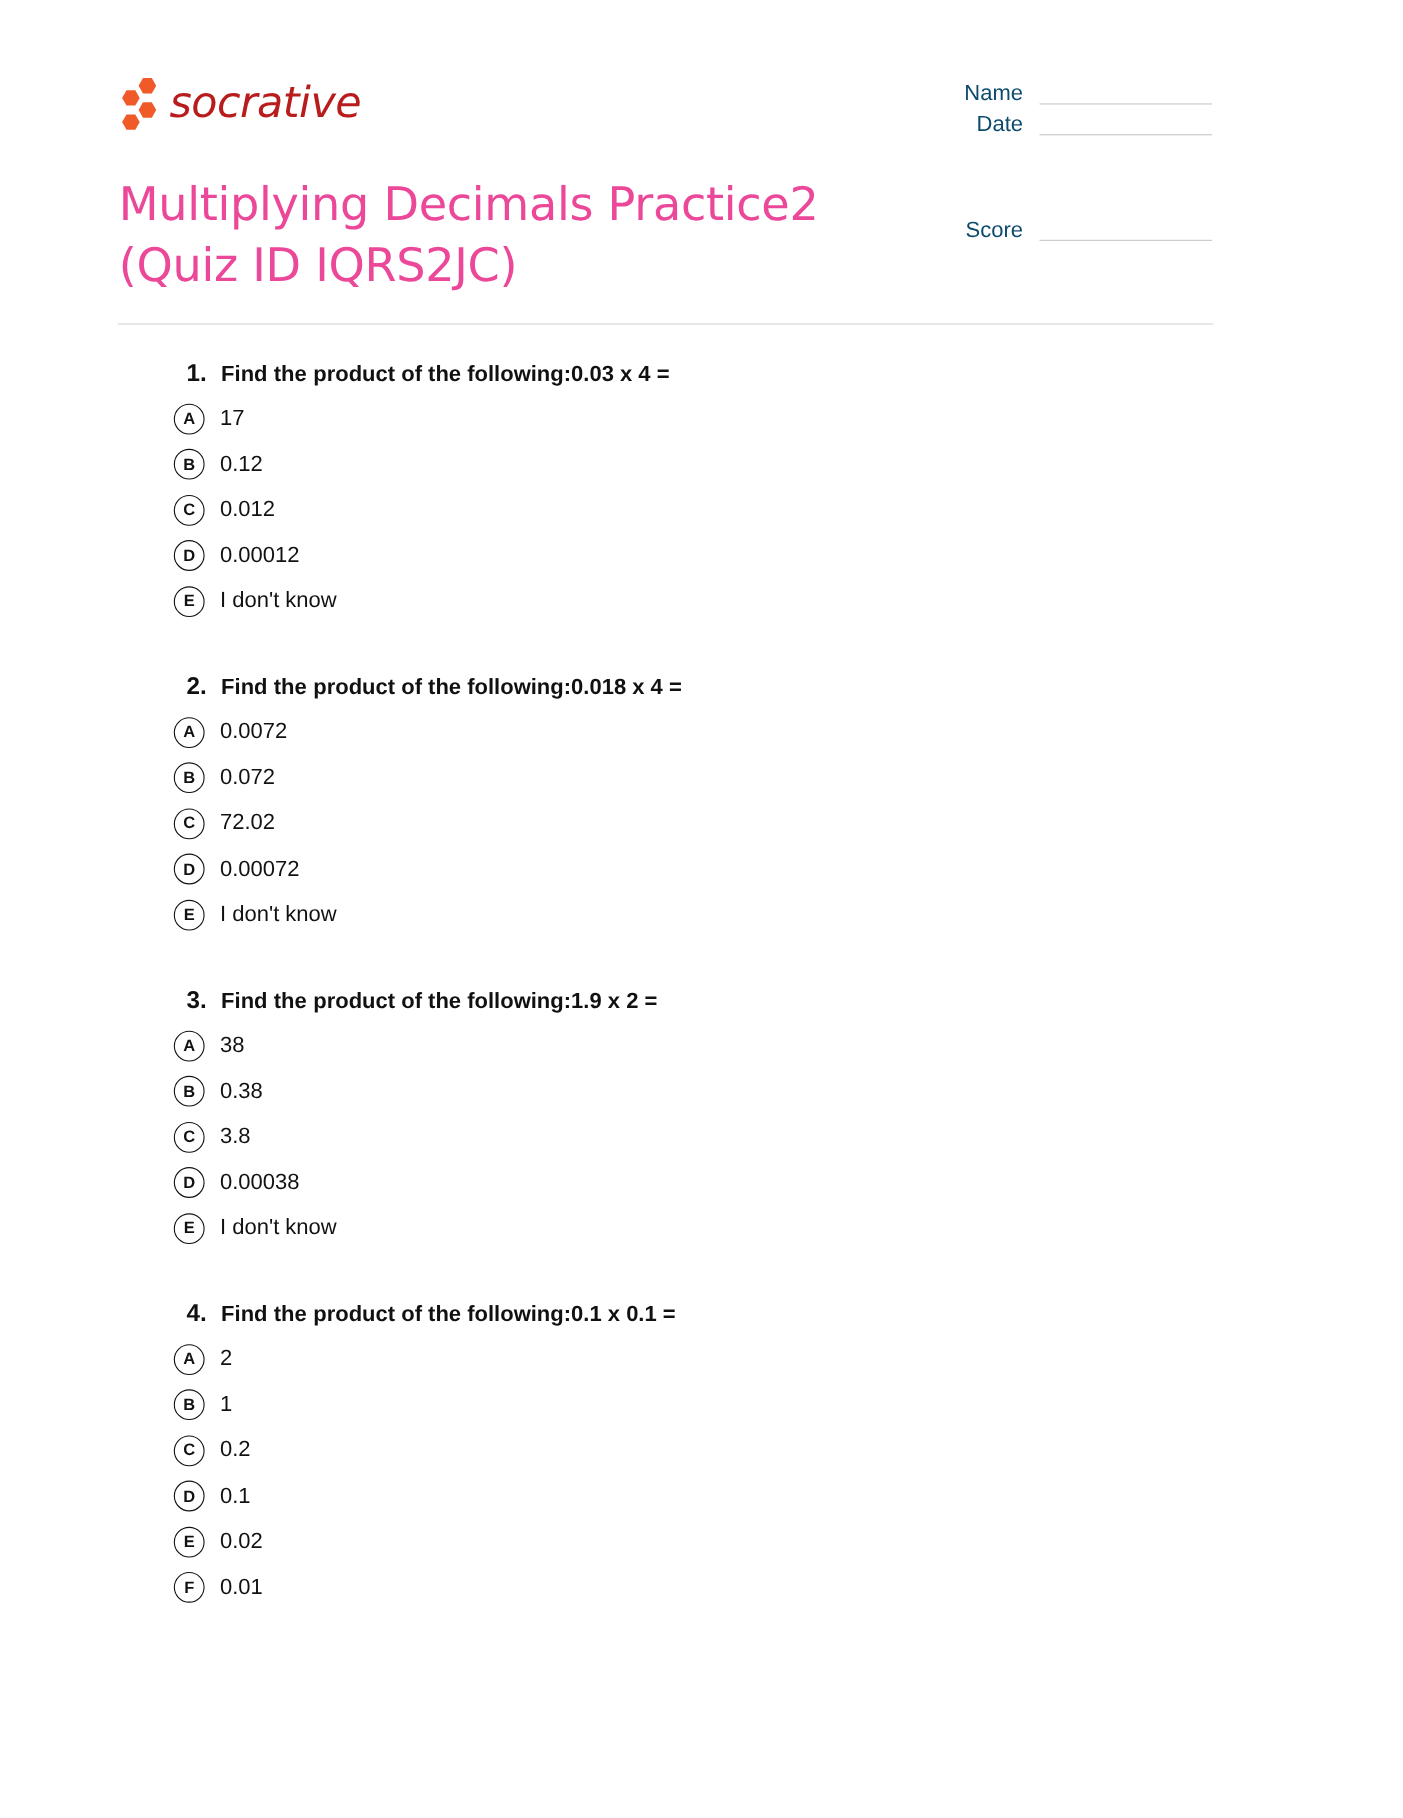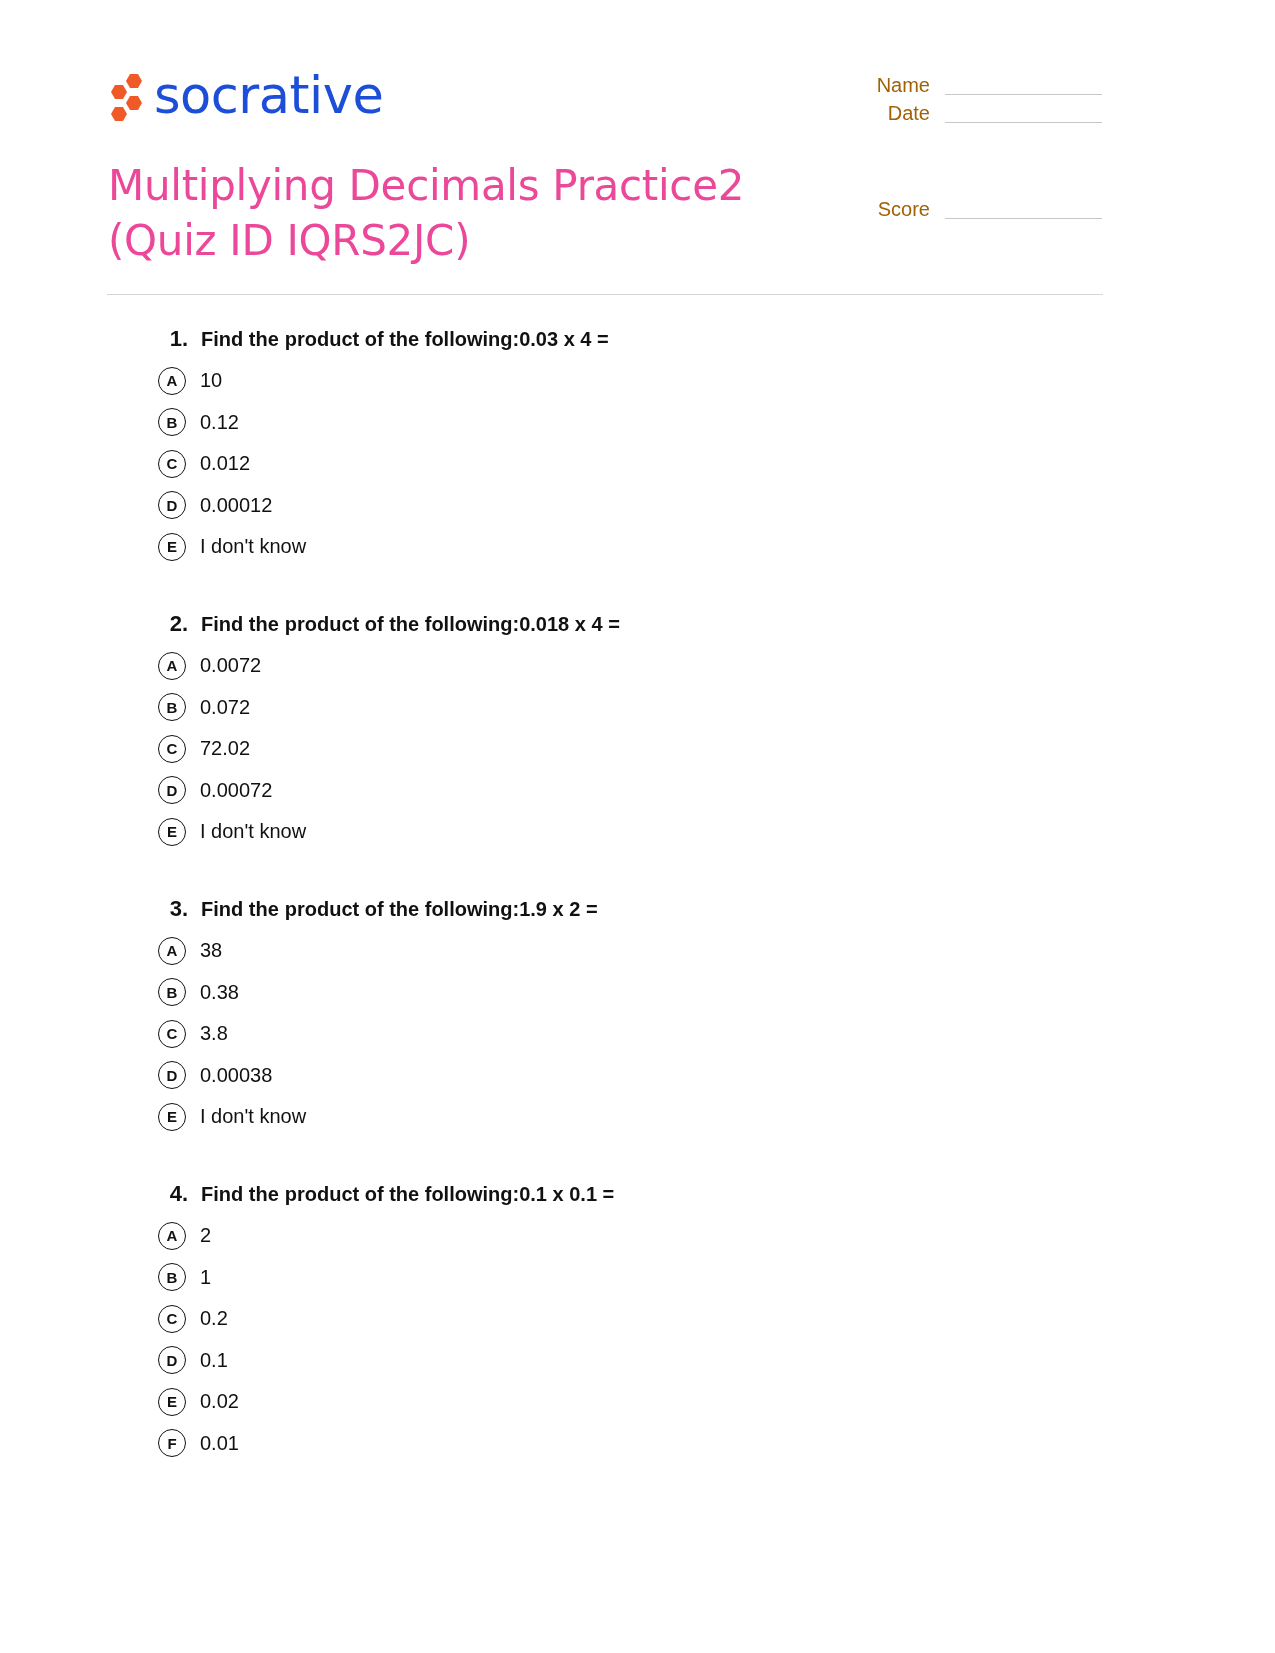--- a/index.html
+++ b/index.html
@@ -29,45 +29,46 @@
     align-items: center;
   }
   .logo-mark {
     width: 40px;
     height: 50px;
     position: relative;
   }
   .logo-mark svg { display: block; }
   .logo-text {
     font-family: "DejaVu Sans", sans-serif;
-    font-size: 51px;
+    font-size: 39px;
     font-weight: 500;
     letter-spacing: -0.5px;
-    color: #1d4ed8;
+    color: #b91c1c;
     margin-left: 7px;
     margin-top: -4px;
+    font-style: italic;
   }
   .meta-fields {
     position: absolute;
     left: 860px;
     top: 74px;
     width: 245px;
   }
   .meta-row {
     position: absolute;
     left: 0;
     width: 245px;
     height: 26px;
   }
   .meta-label {
     position: absolute;
     right: 175px;
     top: 0;
     font-size: 20px;
-    color: #a16207;
+    color: #0c4a6e;
     white-space: nowrap;
   }
   .meta-line {
     position: absolute;
     left: 85px;
     right: 3px;
     top: 20px;
     border-bottom: 1.5px solid #c8c8c8;
   }
   .title {
@@ -176,21 +177,21 @@
 
   <div class="question" style="top:326px;">
     <div class="q-stem">
       <span class="q-num">1.</span>
       <span class="q-plain">Find the</span>
       <span class="q-bold">product of the following:</span>
       <span class="q-expr">0.03 x 4 =</span>
     </div>
     <div class="option">
       <span class="opt-badge">A</span>
-      <span class="opt-text">10</span>
+      <span class="opt-text">17</span>
     </div>
     <div class="option">
       <span class="opt-badge">B</span>
       <span class="opt-text">0.12</span>
     </div>
     <div class="option">
       <span class="opt-badge">C</span>
       <span class="opt-text">0.012</span>
     </div>
     <div class="option">

